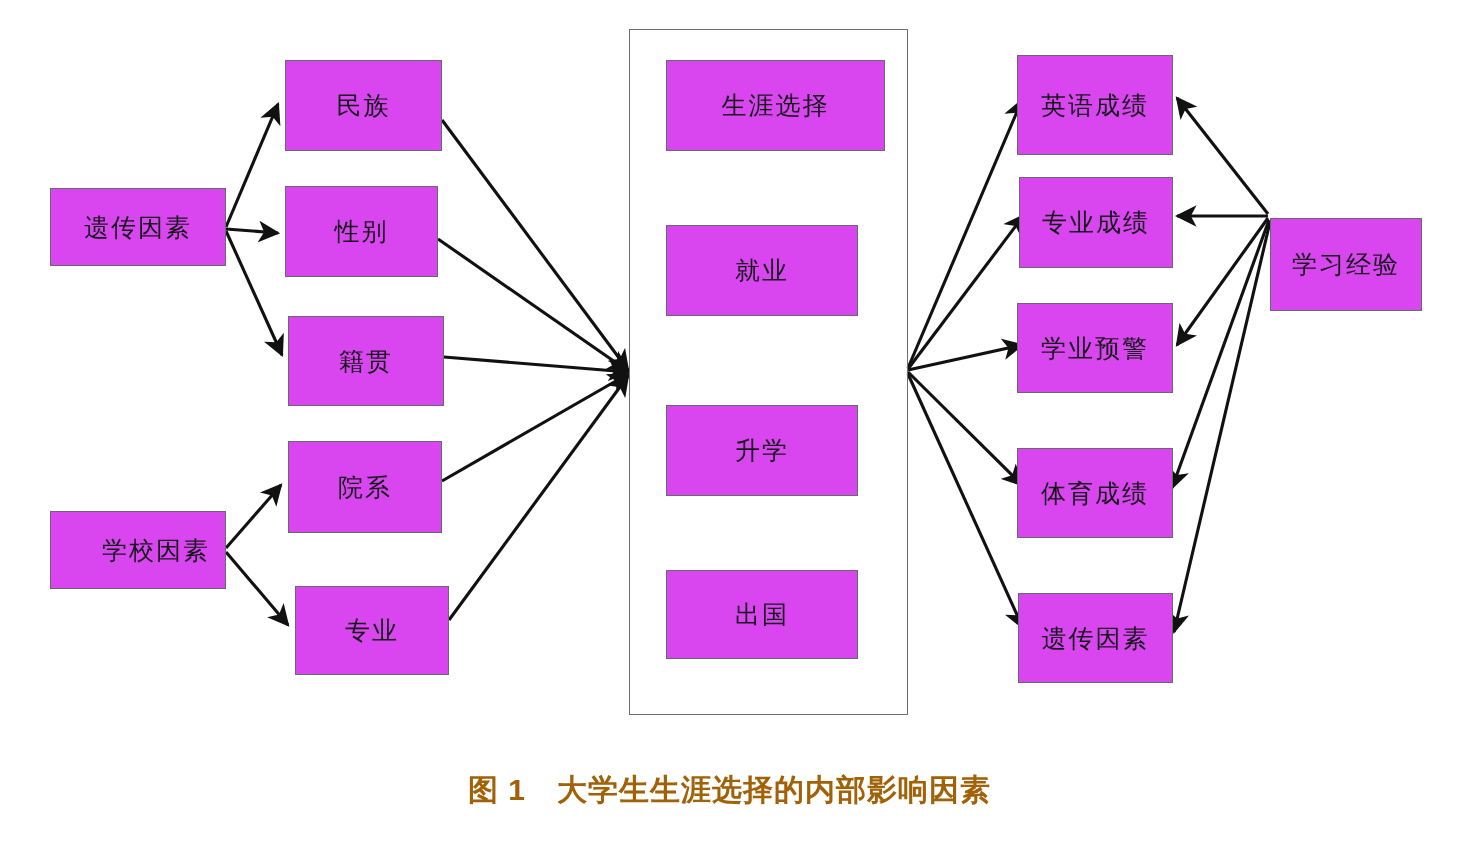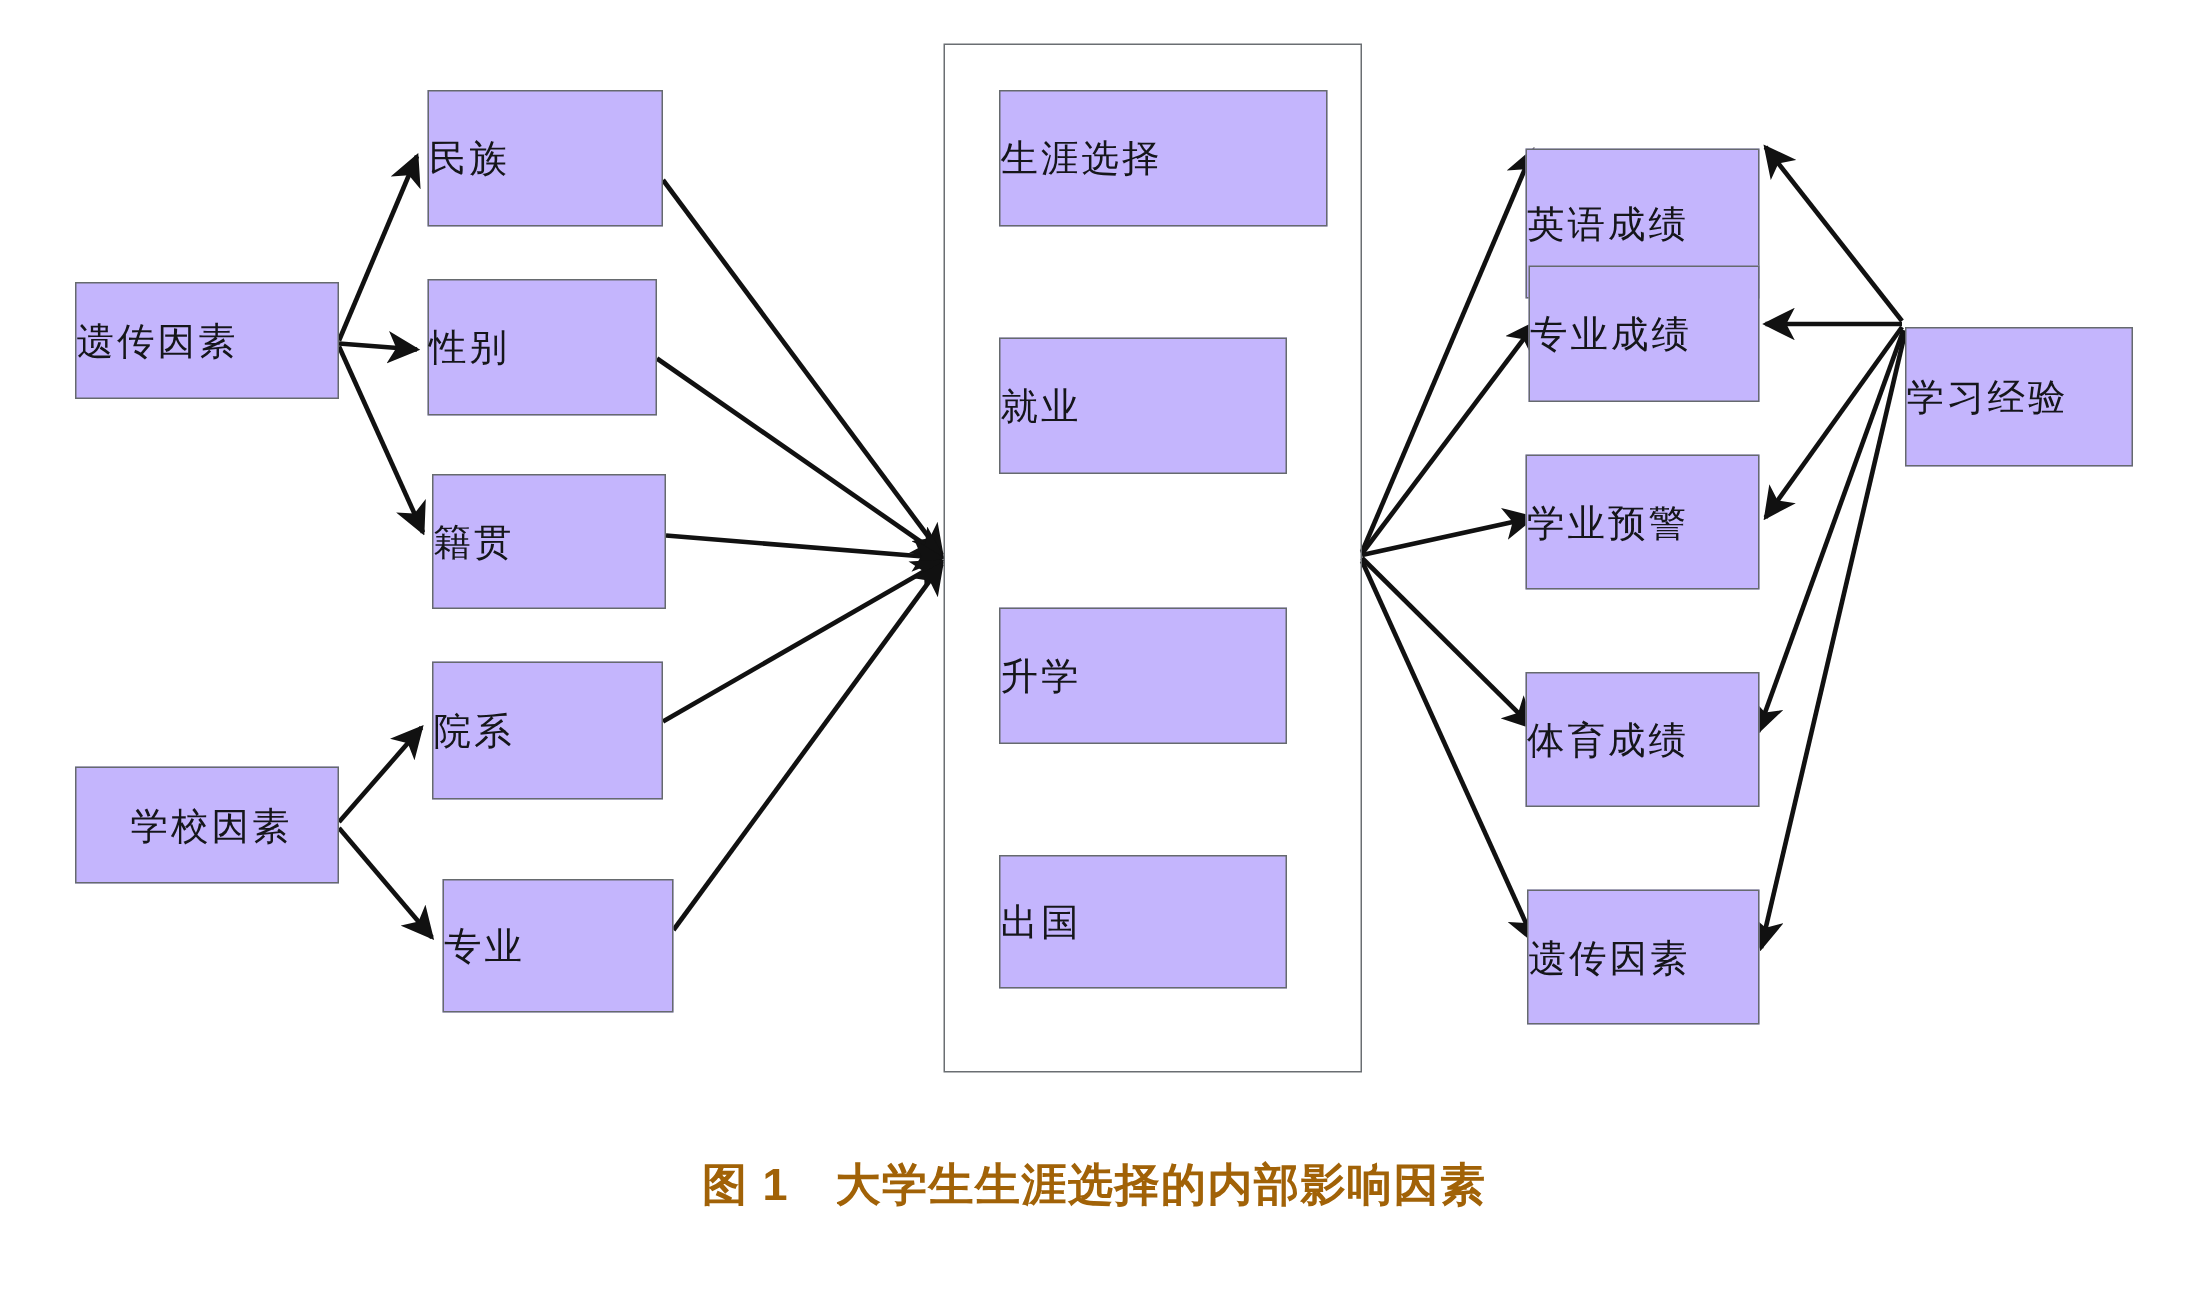--- a/index.html
+++ b/index.html
@@ -5,22 +5,22 @@
   html,body{margin:0;padding:0;}
   body{
     width:1459px;height:860px;background:#ffffff;
     font-family:"Liberation Serif","DejaVu Serif",serif;
     overflow:hidden;position:relative;
   }
   #figure{position:absolute;left:0;top:0;width:1459px;height:860px;}
   svg#edges{position:absolute;left:0;top:0;width:1459px;height:860px;pointer-events:none;}
   .node{
     position:absolute;box-sizing:border-box;
-    border:1.6px solid #666a6e;background:#c4b5fd;
-    display:flex;align-items:center;justify-content:flex-start;
+    border:1.6px solid #666a6e;background:#d946ef;
+    display:flex;align-items:center;justify-content:center;
     font-size:25px;color:#15161a;letter-spacing:2px;
     font-family:"Liberation Serif","DejaVu Serif",serif;
     z-index:3;
   }
   .group-frame{
     position:absolute;box-sizing:border-box;
     border:1.7px solid #6a6e72;background:transparent;z-index:1;
   }
   .caption{
     position:absolute;left:0;top:770px;width:1459px;text-align:center;
@@ -114,21 +114,21 @@
   </div>
 
   <div class="node" style="left:666px;top:405px;width:192px;height:91px;">
     <span>升学</span>
   </div>
 
   <div class="node" style="left:666px;top:570px;width:192px;height:89px;">
     <span>出国</span>
   </div>
 
-  <div class="node" style="left:1017px;top:55px;width:156px;height:100px;margin-top:44px;">
+  <div class="node" style="left:1017px;top:55px;width:156px;height:100px;">
     <span>英语成绩</span>
   </div>
 
   <div class="node" style="left:1019px;top:177px;width:154px;height:91px;">
     <span>专业成绩</span>
   </div>
 
   <div class="node" style="left:1017px;top:303px;width:156px;height:90px;">
     <span>学业预警</span>
   </div>

